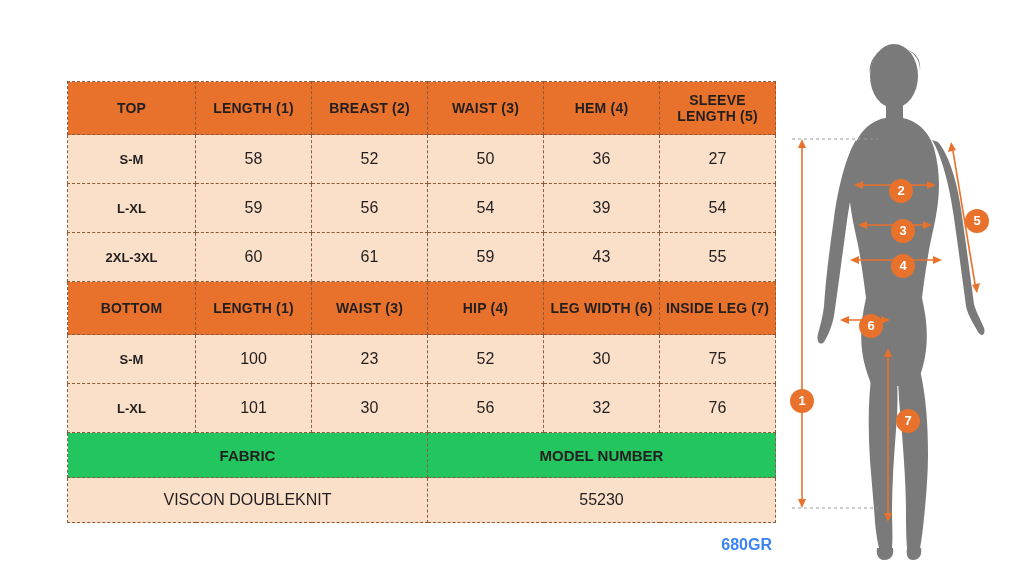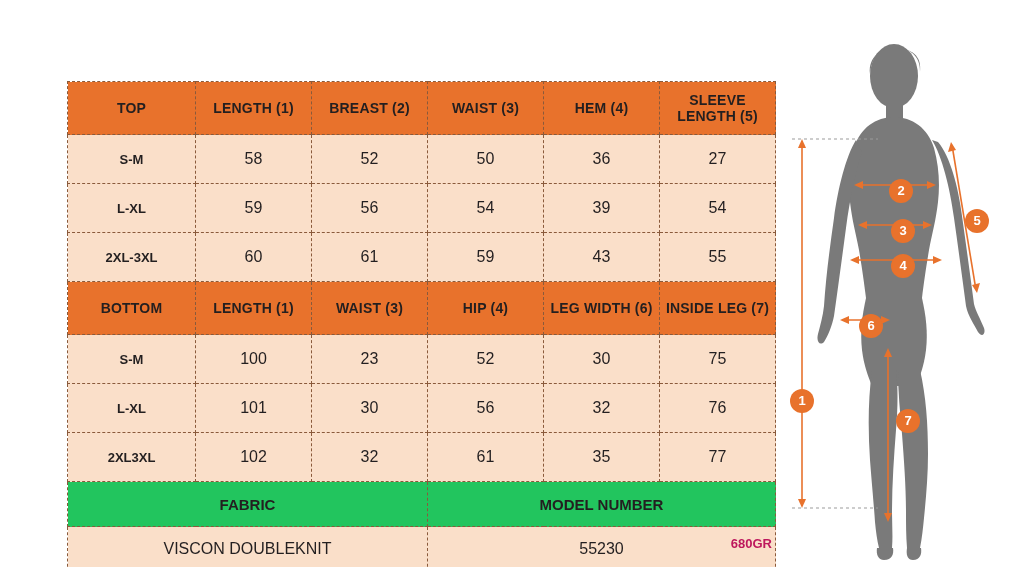--- a/index.html
+++ b/index.html
@@ -56,23 +56,23 @@
   .fabric-val td {
     background: #fadfc9;
     height: 42px;
     font-size: 16px;
   }
 
   .code-label {
     position: absolute;
     right: 252px;
     top: 536px;
-    font-size: 13px;
-    font-weight: bold;
-    color: #be185d;
+    font-size: 16px;
+    font-weight: bold;
+    color: #3b82f6;
     margin-left: 8px;
   }
 
   
   .figure-area {
     position: absolute;
     left: 780px;
     top: 20px;
     width: 244px;
     height: 547px;
@@ -165,28 +165,20 @@
       <td>75</td>
     </tr>
     <tr class="data-row">
       <td class="rowlabel">L-XL</td>
       <td>101</td>
       <td>30</td>
       <td>56</td>
       <td>32</td>
       <td>76</td>
     </tr>
-    <tr class="data-row">
-      <td class="rowlabel">2XL3XL</td>
-      <td>102</td>
-      <td>32</td>
-      <td>61</td>
-      <td>35</td>
-      <td>77</td>
-    </tr>
 
     <tr class="fabric-hdr">
       <td colspan="3">FABRIC</td>
       <td colspan="3">MODEL NUMBER</td>
     </tr>
     <tr class="fabric-val">
       <td colspan="3">VISCON DOUBLEKNIT</td>
       <td colspan="3">55230</td>
     </tr>
   </tbody>

